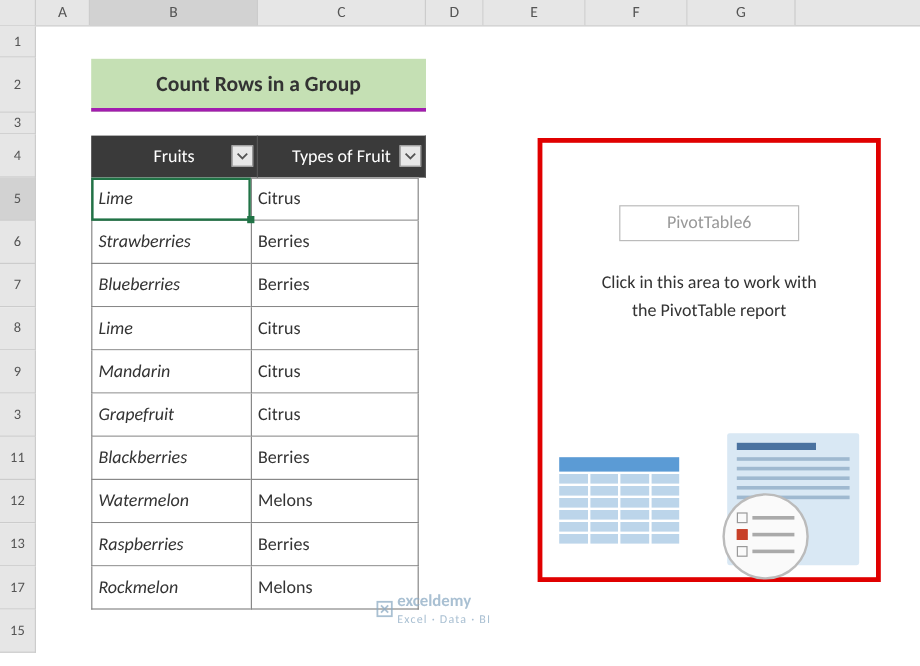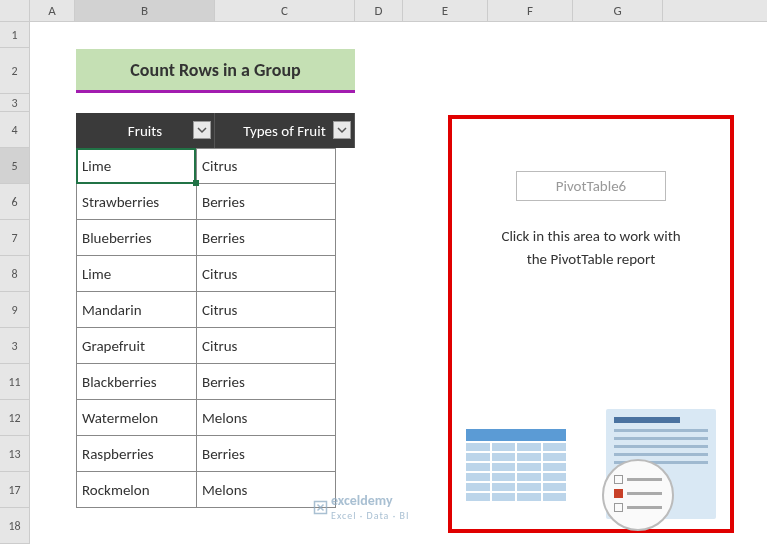--- a/index.html
+++ b/index.html
@@ -24,26 +24,26 @@
 
 .table-wrap { position: absolute; left: 76px; top: 113px; width: 279px; }
 .table-head { display: flex; height: 35px; background: #3a3a3a; }
 .th { color: #fff; font-weight: normal; display: flex; align-items: center; justify-content: center; font-size: 15px; border-right: 1px solid #555; position: relative; }
 .th1 { width: 139px; } .th2 { width: 140px; }
 .filter-btn { width: 18px; height: 18px; background: #e8e8e8; border: 1px solid #999; position: absolute; right: 3px; top: 8px; display: flex; align-items: center; justify-content: center; cursor: pointer; }
 .filter-btn svg { width: 10px; height: 10px; }
 
 .table-body .trow { display: flex; height: 36px; }
 .td { border: 1px solid #888; border-top: none; padding-left: 5px; display: flex; align-items: center; font-size: 15px; color: #333; background: #fff; }
-.td1 { width: 120px; border-right: none; } .td2 { width: 140px; }
+.td1 { width: 133px; border-right: none; font-style: italic; } .td2 { width: 140px; }
 .trow:first-child .td { border-top: 1px solid #888; }
 .td.selected { outline: 2px solid #217346; outline-offset: -2px; position: relative; }
 .td.selected::after { content: ''; position: absolute; right: -3px; bottom: -3px; width: 6px; height: 6px; background: #217346; }
 
-.pivot-area { position: absolute; left: 448px; top: 115px; width: 286px; height: 418px; border: 4px solid #e00000; background: #fff; padding: 18px 24px; }
+.pivot-area { position: absolute; left: 448px; top: 115px; width: 286px; height: 370px; border: 4px solid #e00000; background: #fff; padding: 18px 24px; }
 .pivot-label { width: 150px; height: 30px; margin: 34px auto 0; border: 1px solid #bbb; display: flex; align-items: center; justify-content: center; color: #999; font-size: 15px; }
 .pivot-msg { text-align: center; margin-top: 24px; font-size: 15px; color: #333; line-height: 1.5; }
 
 .pivot-graphics { position: absolute; bottom: 10px; left: 14px; right: 14px; height: 110px; }
 .pv-table { position: absolute; left: 0; bottom: 0; width: 100px; height: 90px; }
 .pv-table .pvh { background: #5b9bd5; height: 12px; margin-bottom: 2px; }
 .pv-table .pvr { display: flex; gap: 2px; margin-bottom: 2px; }
 .pv-table .pvc { background: #bcd5ea; height: 8px; flex: 1; }
 .pv-doc { position: absolute; right: 0; bottom: 0; width: 110px; height: 110px; background: #d9e8f4; border-radius: 2px; padding: 8px; }
 .pv-doc .docbar { height: 6px; background: #4a72a0; margin-bottom: 6px; width: 70%; }
@@ -108,21 +108,21 @@
   <div class="row r12">
       <div class="row-head">12</div>
     </div>
   <div class="row r13">
       <div class="row-head">13</div>
     </div>
   <div class="row r14">
       <div class="row-head">17</div>
     </div>
   <div class="row r15">
-      <div class="row-head">18</div>
+      <div class="row-head">15</div>
     </div>
 </div>
 
 <div class="title-banner">Count Rows in a Group</div>
 
 <div class="table-wrap">
   <div class="table-head">
     <div class="th th1">
       <span>Fruits</span>
       <div class="filter-btn">

